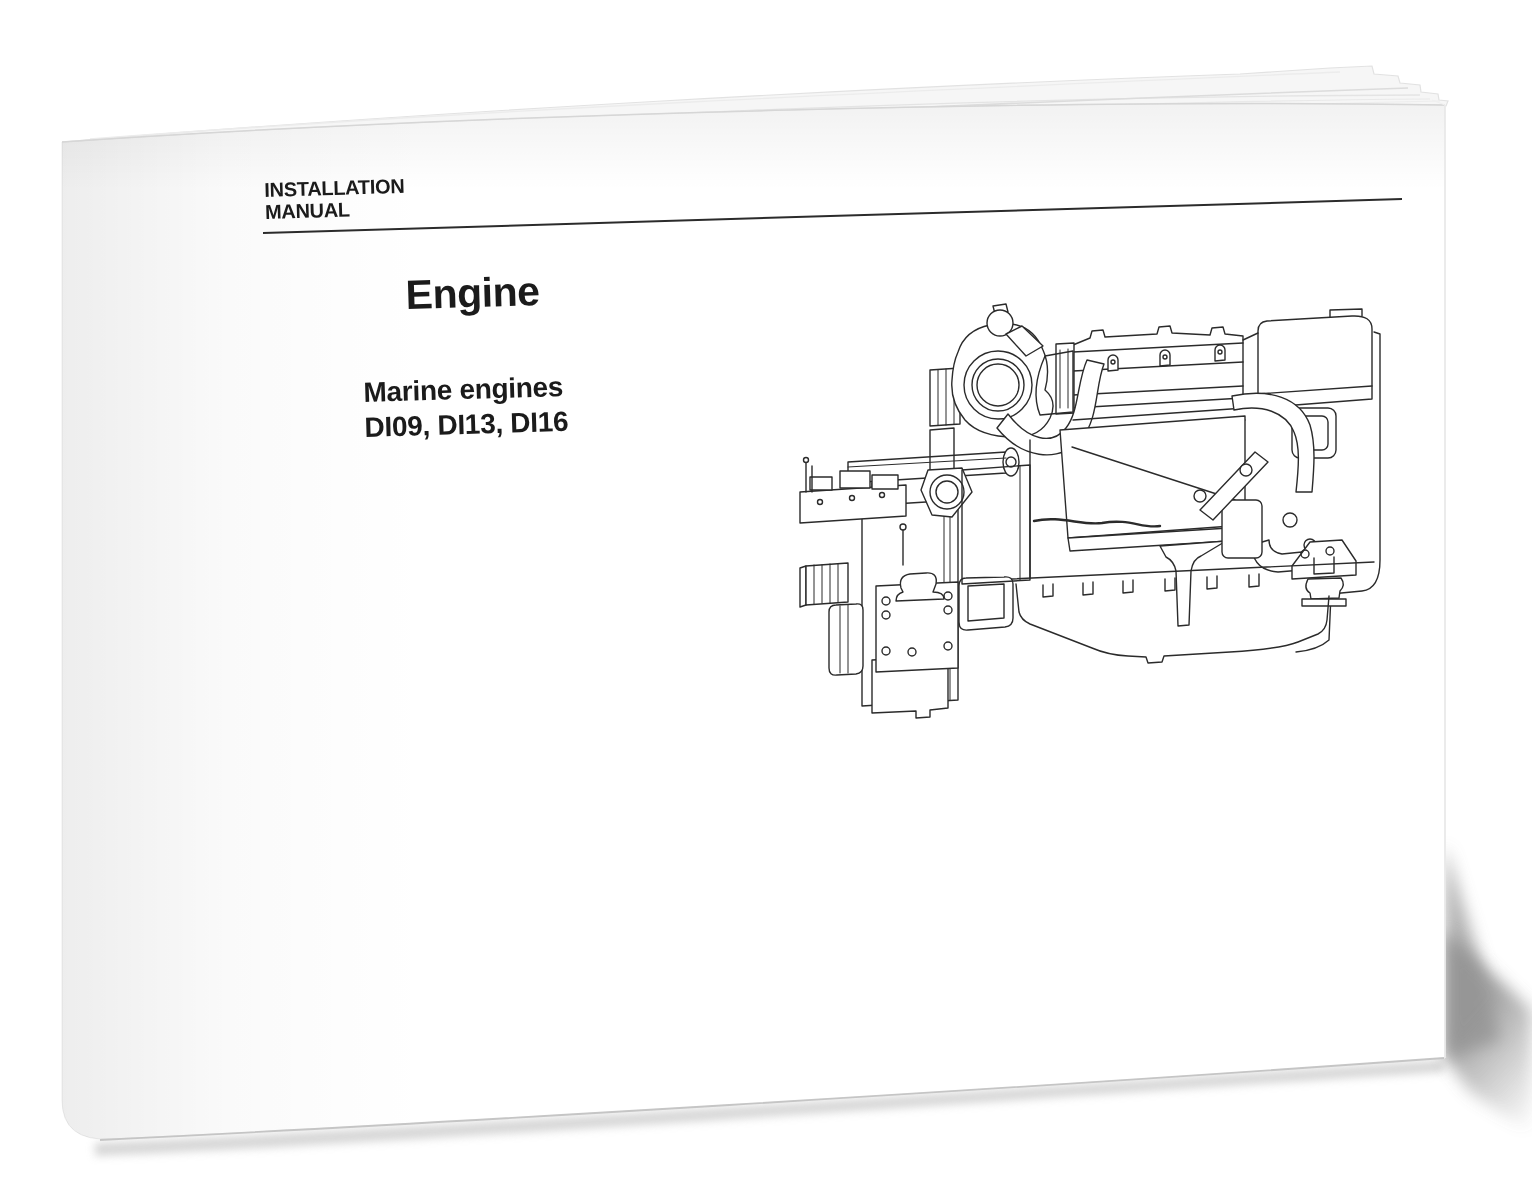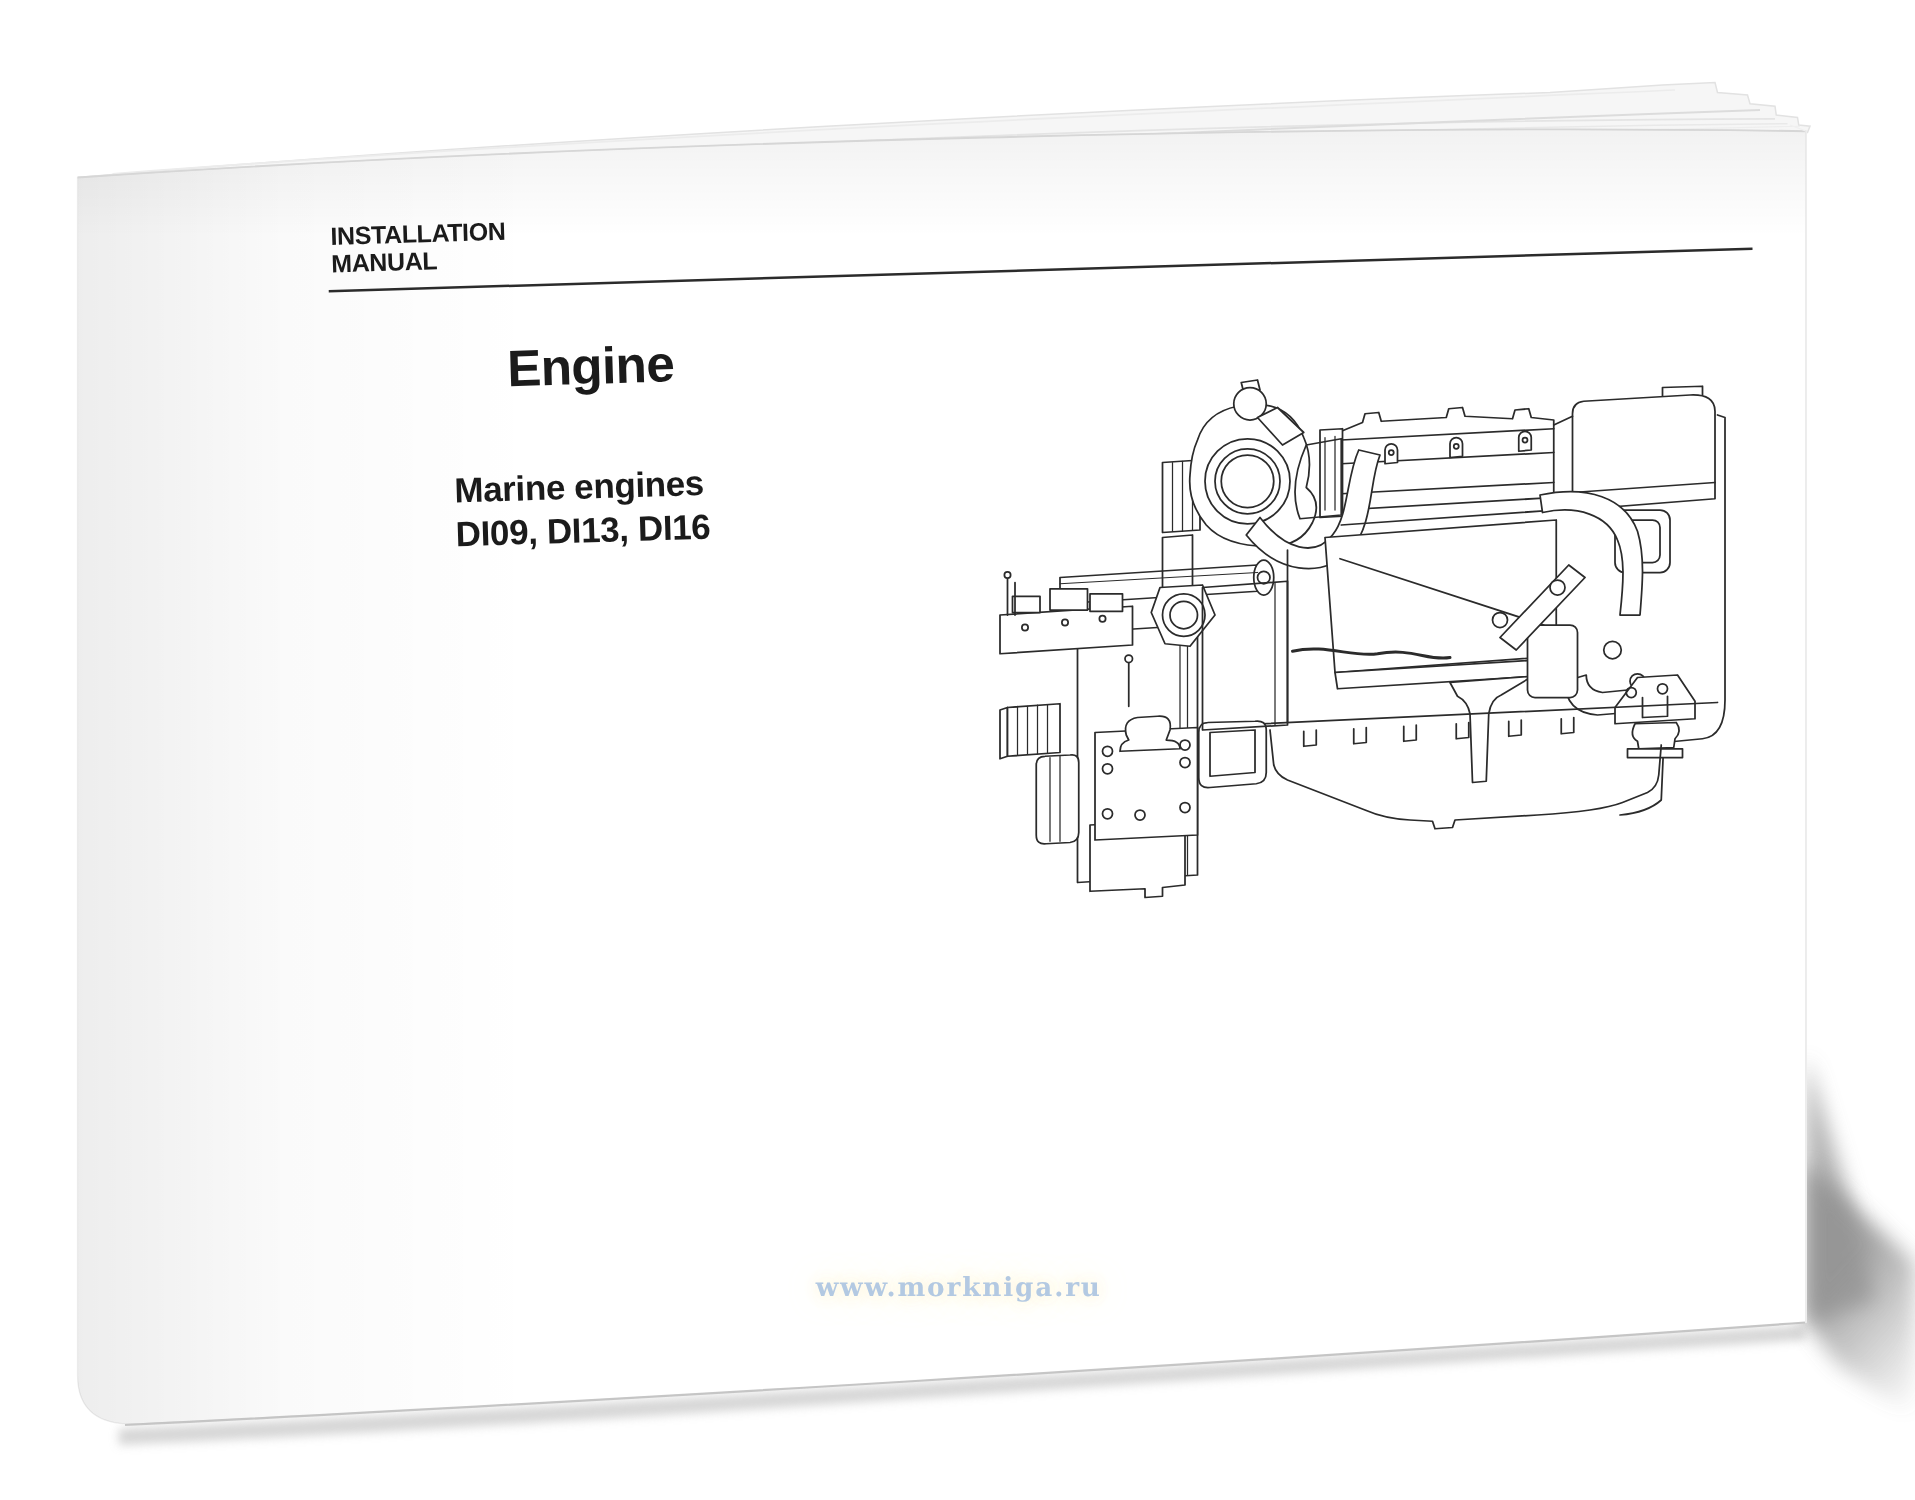--- a/index.html
+++ b/index.html
@@ -205,15 +205,14 @@
     </g>
 
     <path d="M1432,100 L1445,105 L1445,1058" fill="none" stroke="#f0f0f0" stroke-width="1"></path>
   </svg>
 
   <div id="kicker" class="txt">INSTALLATION
 MANUAL</div>
   <div id="title" class="txt">Engine</div>
   <div id="subtitle" class="txt">Marine engines
 DI09, DI13, DI16</div>
-  <div id="watermark">www.morkniga.ru</div>
 
 </div>
 
 </body></html>

